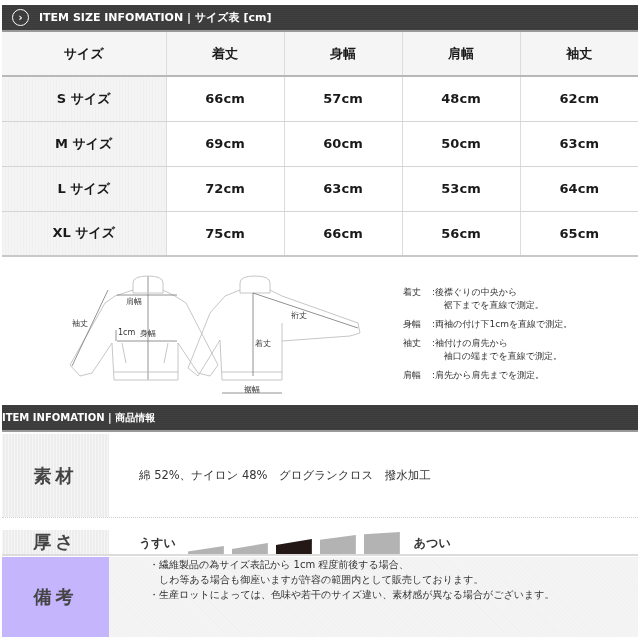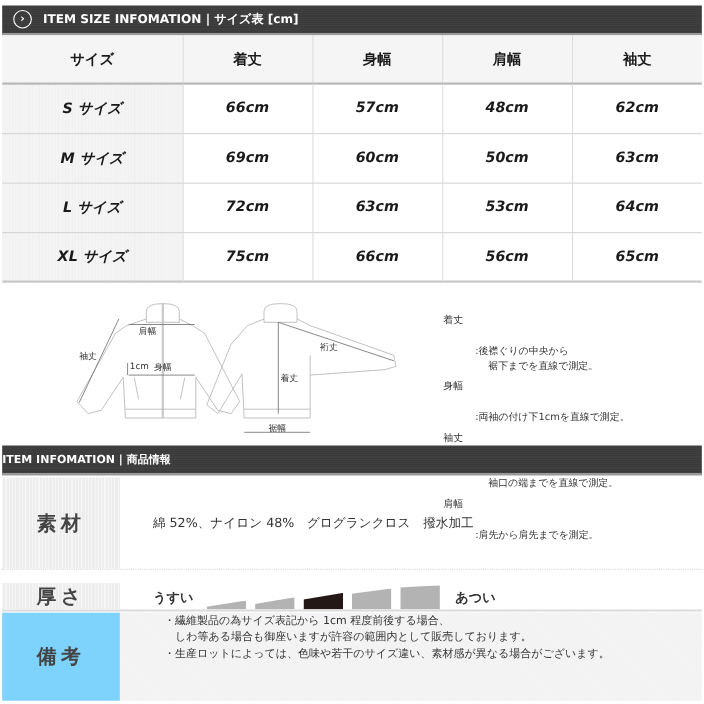--- a/index.html
+++ b/index.html
@@ -21,55 +21,55 @@
     font-size: 10px; line-height: 1;
   }
 
   
   .size-table { position: absolute; top: 32px; left: 2px; width: 636px; border-collapse: collapse; }
   .size-table td, .size-table th {
     text-align: center; font-size: 13px; font-weight: bold; color: #1a1a1a;
     border-right: 1px solid #dcdcdc; border-bottom: 1px solid #d4d4d4;
   }
   .size-table th { height: 44px; background: #f5f5f5; border-bottom: 2px solid #b8b8b8; }
-  .size-table td { height: 45px; font-style: italic; }
+  .size-table td { height: 45px; }
   .size-table tr td:first-child {
     background: #f4f4f4;
     background-image: repeating-linear-gradient(90deg, rgba(0,0,0,0.015) 0px, rgba(0,0,0,0.015) 1px, transparent 1px, transparent 3px);
   }
   .size-table th:first-child { width: 164px; }
   .size-table th:nth-child(2) { width: 118px; }
   .size-table th:nth-child(3) { width: 118px; }
   .size-table th:nth-child(4) { width: 118px; }
   .size-table th:last-child, .size-table td:last-child { border-right: none; }
   .size-table tr:last-child td { border-bottom: 2px solid #c8c8c8; }
 
   
   .diagram { position: absolute; top: 268px; left: 60px; width: 320px; height: 135px; }
   .diagram svg { width: 100%; height: 100%; }
   .dlabel { position: absolute; font-size: 8px; color: #333; }
 
   .notes { position: absolute; top: 286px; left: 403px; font-size: 9px; color: #333; line-height: 13px; }
   .note { display: flex; margin-bottom: 6px; }
   .note-key { width: 29px; white-space: nowrap; }
-  .note-val { white-space: pre-line; margin-top: 28px; }
+  .note-val { white-space: pre-line; }
 
   
   .info { position: absolute; left: 2px; width: 636px; display: flex; }
   .info-label {
     width: 107px; display: flex; align-items: center; justify-content: center;
     font-size: 18px; font-weight: bold; color: #444; letter-spacing: 4px;
     background: #ededed;
     background-image: repeating-linear-gradient(90deg, rgba(255,255,255,0.5) 0px, rgba(255,255,255,0.5) 1px, transparent 1px, transparent 3px);
   }
   .info-value { flex: 1; display: flex; align-items: center; padding-left: 30px; font-size: 11.5px; color: #333; }
   .row-material { top: 434px; height: 84px; border-bottom: 1px dotted #d0d0d0; }
   .row-thick { top: 518px; height: 38px; border-bottom: 2px solid #dcdcdc; align-items: flex-end; }
   .row-notes { top: 557px; height: 80px; }
-  .row-notes .info-label { background: #7dd3fc; }
+  .row-notes .info-label { background: #c4b5fd; }
   .row-notes .info-value {
     background: #f4f4f4;
     background-image: repeating-linear-gradient(45deg, rgba(0,0,0,0.01) 0px, rgba(0,0,0,0.01) 1px, transparent 1px, transparent 3px);
     font-size: 10px; line-height: 15px; padding-left: 40px; display: block; 
   }
   .remark { white-space: pre-line; }
 
   .thick-scale { display: flex; align-items: flex-end; gap: 8px; margin: 0 14px 0 12px; height: 22px; }
   .thick-bar { width: 36px; background: #b3b3b3; clip-path: polygon(0 100%, 100% 100%, 100% 0, 0 var(--top)); }
   .thick-bar.active { background: #231816; }

